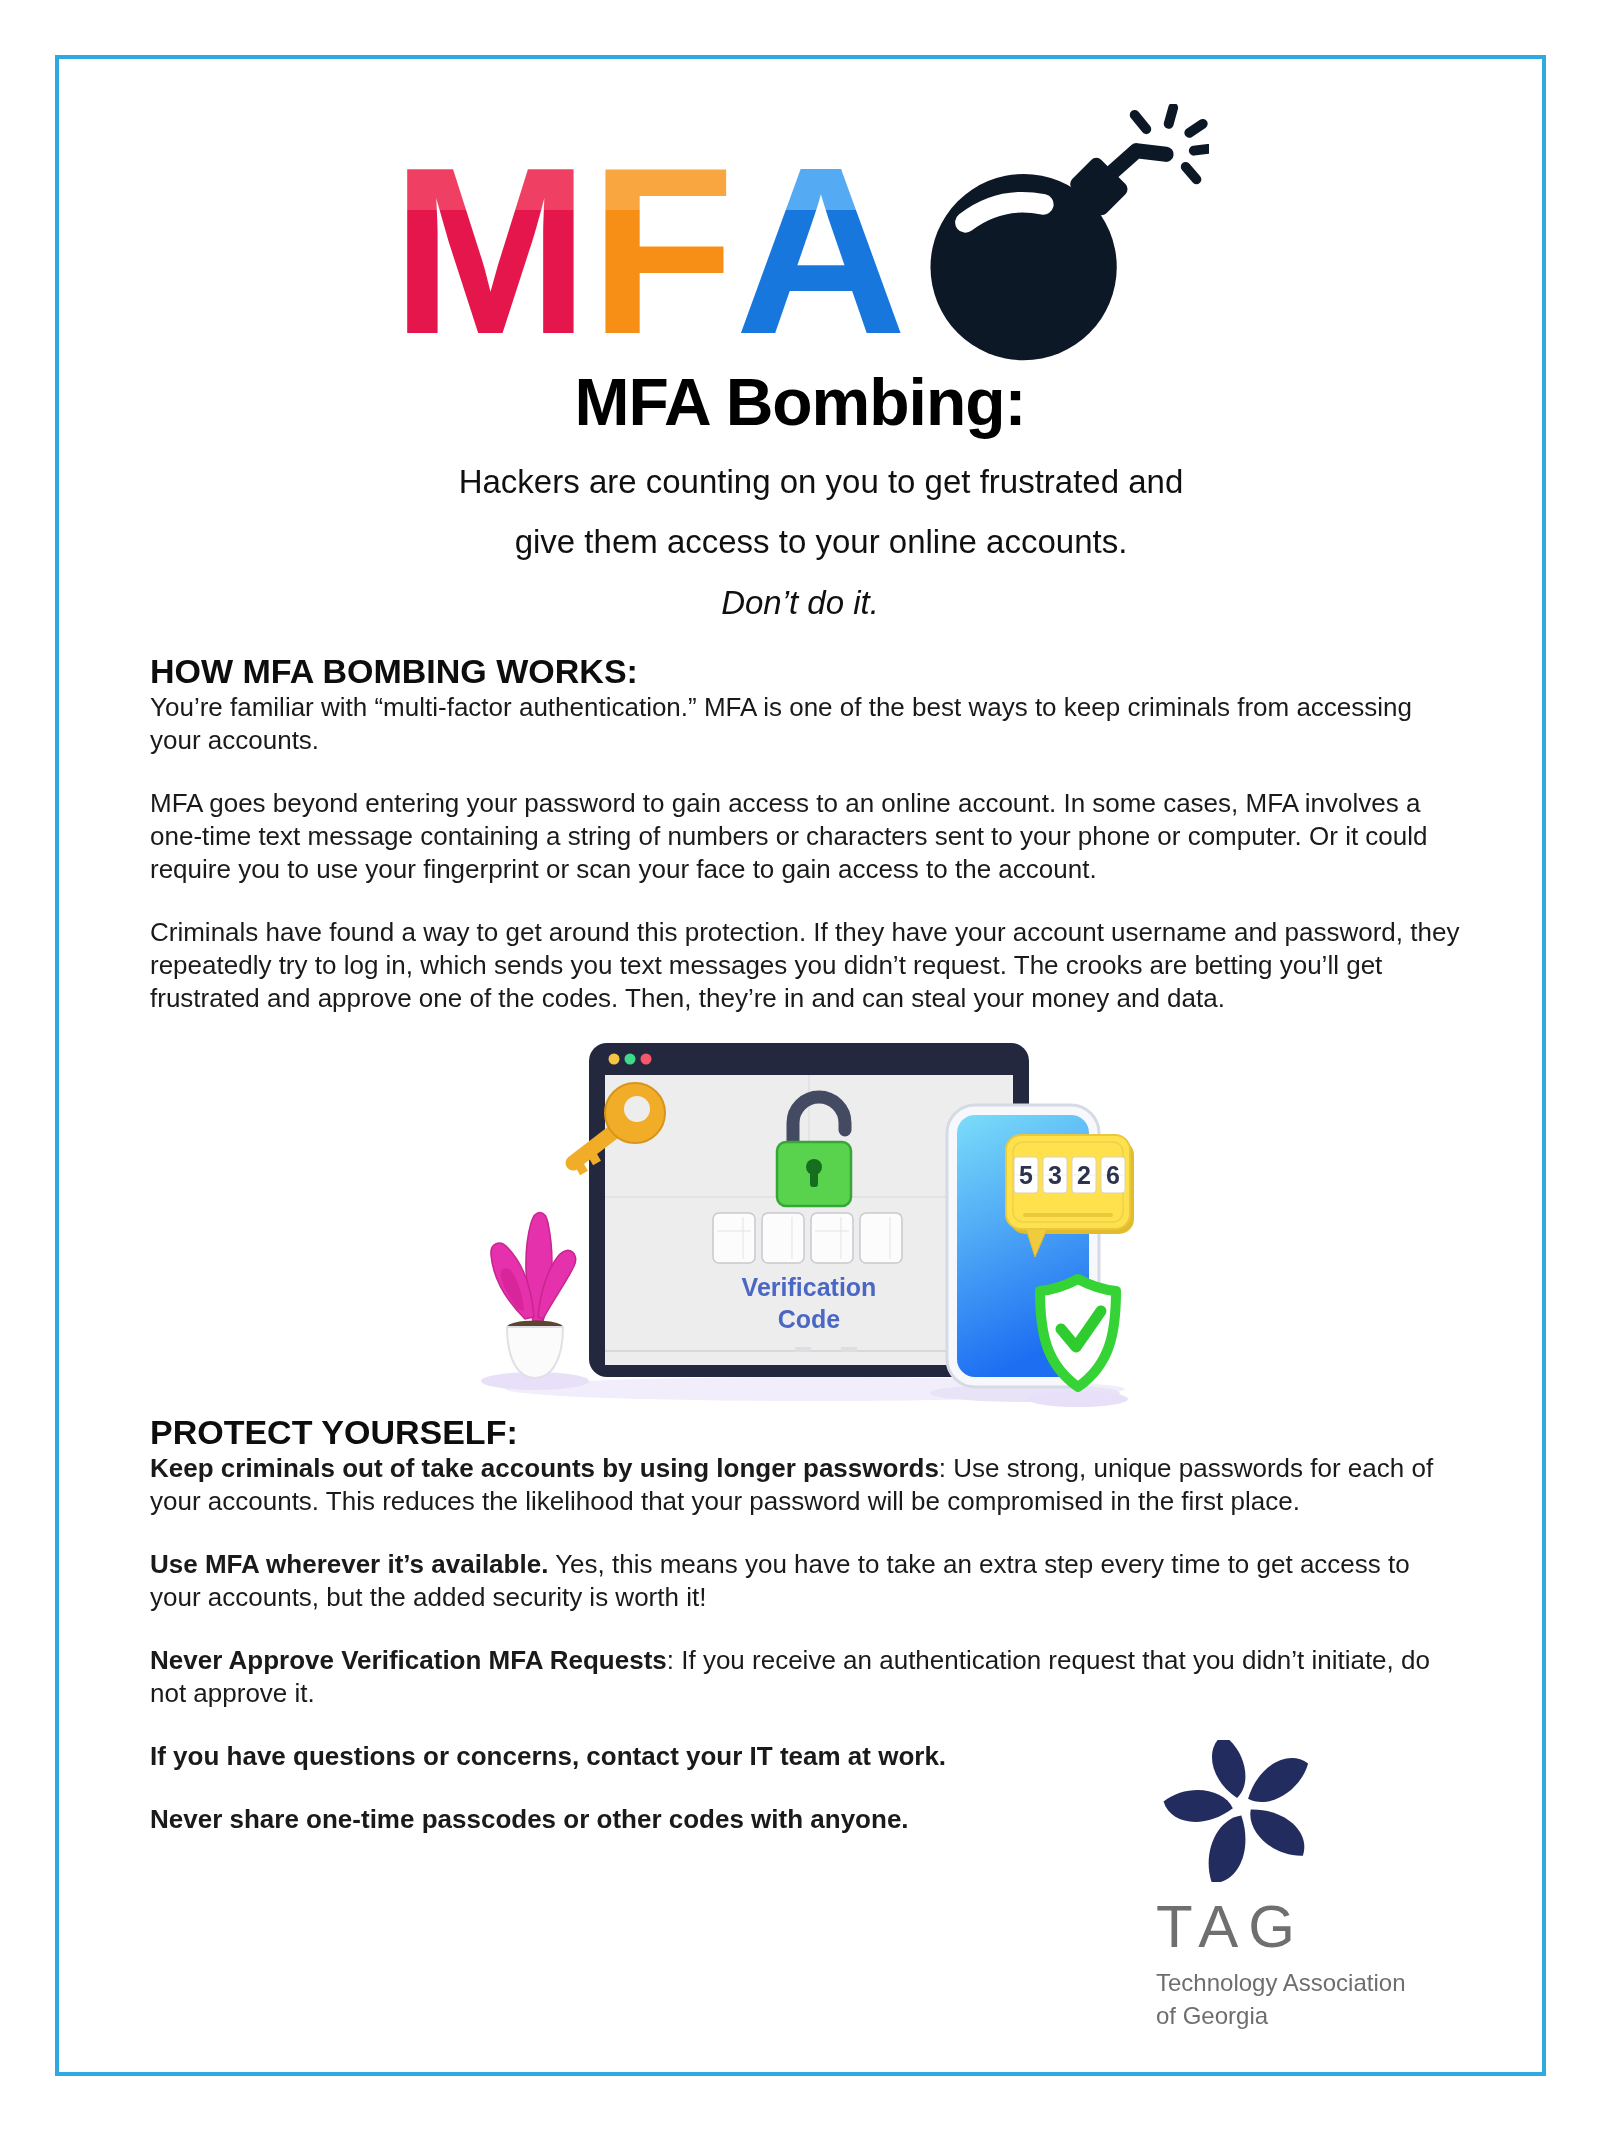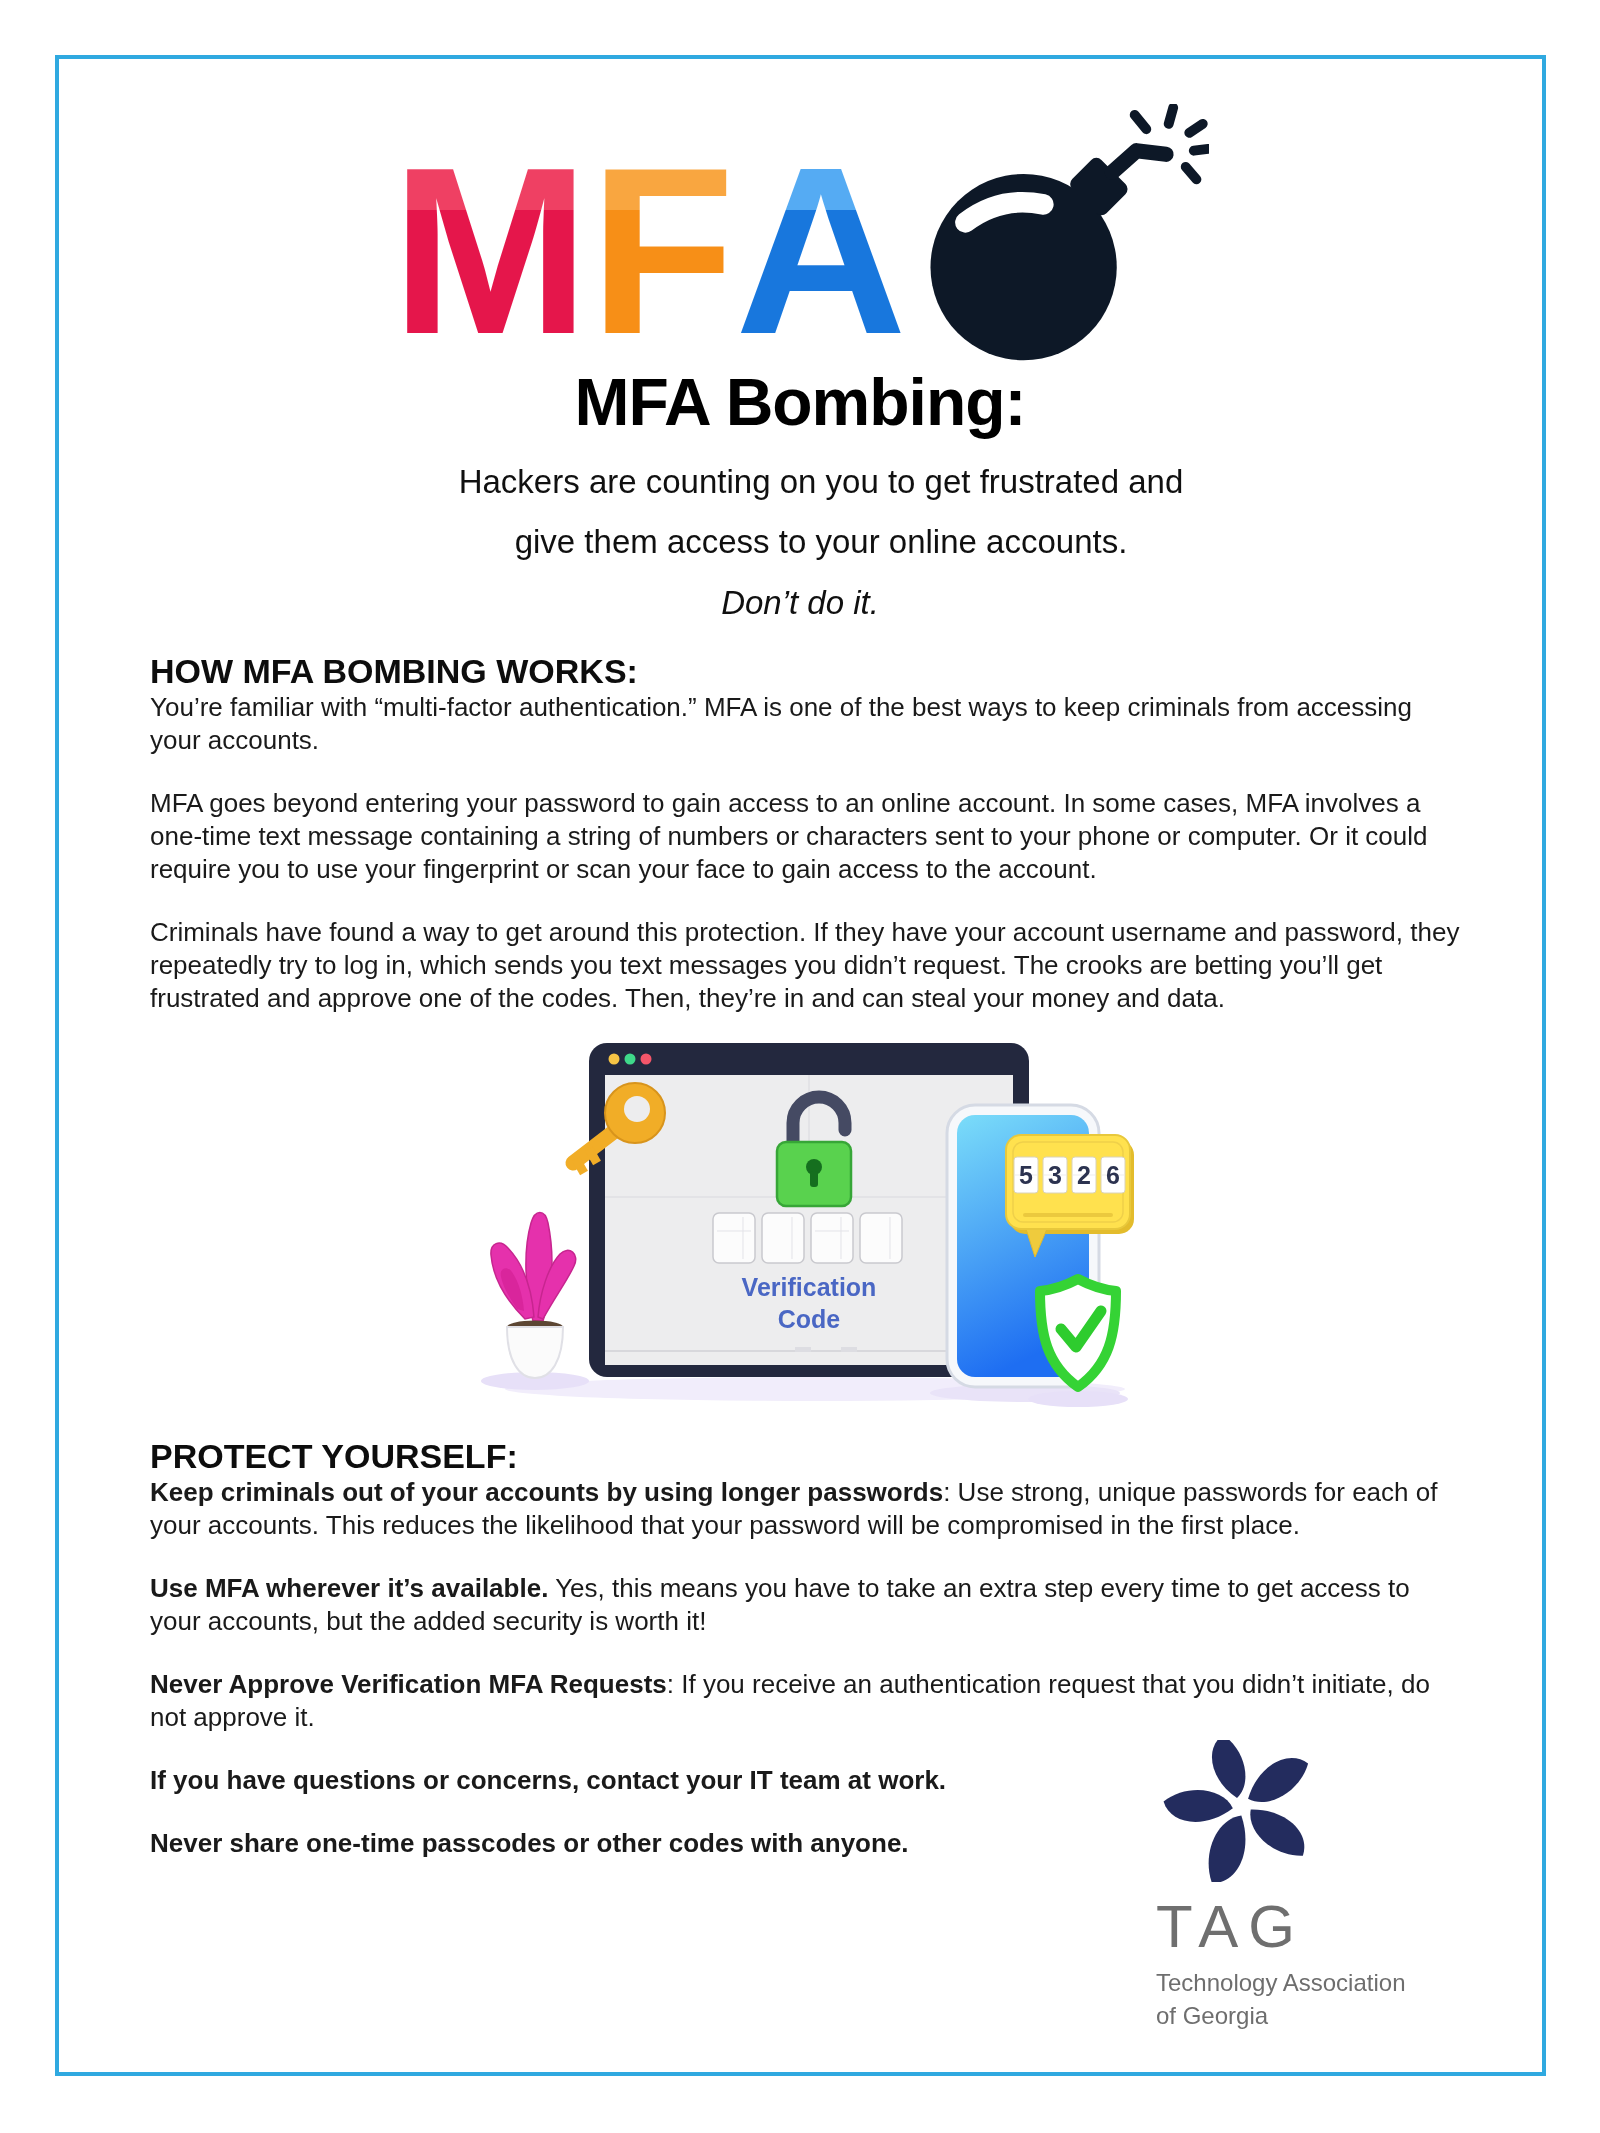--- a/index.html
+++ b/index.html
@@ -28,21 +28,21 @@
   h1.headline{font-size:66px;font-weight:800;margin:16px 0 0;letter-spacing:-1px;color:#000;}
   .subtitle{font-size:33px;line-height:1.82;margin:12px 0 0;color:#101010;padding-left:42px;}
   .dontdoit{font-size:33px;font-style:italic;margin:12px 0 0;color:#101010;}
   .content{padding:0 140px 0 150px;}
   section.how{margin-top:30px;}
   h2.sect{font-size:34px;font-weight:800;margin:0;color:#0d0d0d;}
   .content p{font-size:26px;line-height:33px;margin:30px 0 0;}
   h2.sect + p{margin-top:0;}
   .illu-wrap{width:700px;margin:14px auto 0;}
   .illu text{font-family:"Liberation Sans", sans-serif;}
-  section.protect{margin-top:24px;}
+  section.protect{margin-top:0;}
   .pitem strong{font-weight:800;}
   .tag-block{position:absolute;left:1150px;top:1740px;width:310px;}
   .tag-word{font-size:60px;letter-spacing:10px;color:#6F6F6F;margin:6px 0 0 6px;font-weight:500;}
   .tag-tagline{font-size:24px;line-height:1.36;color:#6E6E6E;margin:6px 0 0 6px;}
 </style>
 </head>
 <body>
 
 <div class="page">
   <div class="frame"></div>
@@ -186,21 +186,21 @@
         <g>
           <ellipse cx="623" cy="370" rx="50" ry="8" fill="#E7E0F8"></ellipse>
           <path d="M623 250 C638 258 650 261 661 262 C661 306 654 336 623 358 C592 336 585 306 585 262 C596 261 608 258 623 250 Z" fill="#ffffff" stroke="#35D335" stroke-width="10" stroke-linejoin="round"></path>
           <path d="M606 300 L621 318 L646 282" stroke="#2ECC2E" stroke-width="11" fill="none" stroke-linecap="round" stroke-linejoin="round"></path>
         </g>
       </svg>
     </div>
 
     <section class="protect">
       <h2 class="sect">PROTECT YOURSELF:</h2>
-      <p class="pitem" style="margin-top:0;"><strong>Keep criminals out of your accounts by using longer passwords</strong><span>: Use strong, unique passwords for each of your accounts. This reduces the likelihood that your password will be compromised in the first place.</span></p>
+      <p class="pitem" style="margin-top:0;"><strong>Keep criminals out of take accounts by using longer passwords</strong><span>: Use strong, unique passwords for each of your accounts. This reduces the likelihood that your password will be compromised in the first place.</span></p>
       <p class="pitem"><strong>Use MFA wherever it’s available.</strong><span> Yes, this means you have to take an extra step every time to get access to your accounts, but the added security is worth it!</span></p>
       <p class="pitem"><strong>Never Approve Verification MFA Requests</strong><span>: If you receive an authentication request that you didn’t initiate, do not approve it.</span></p>
       <p class="pitem"><strong>If you have questions or concerns, contact your IT team at work.</strong><span></span></p>
       <p class="pitem"><strong>Never share one-time passcodes or other codes with anyone.</strong><span></span></p>
     </section>
   </div>
 
   <div class="tag-block">
     <svg width="180" height="142" viewBox="0 0 180 142">
       <g transform="translate(92,66)" fill="#232C5E">

